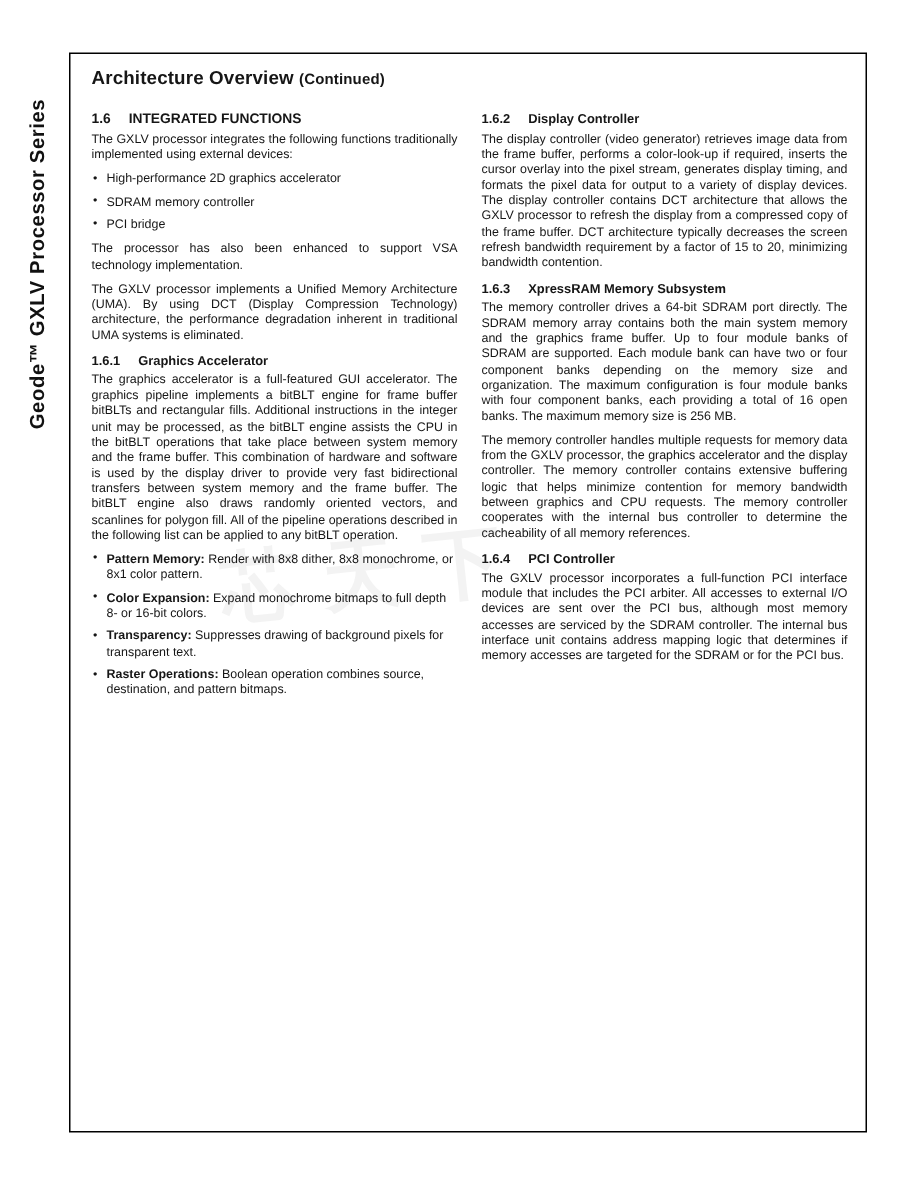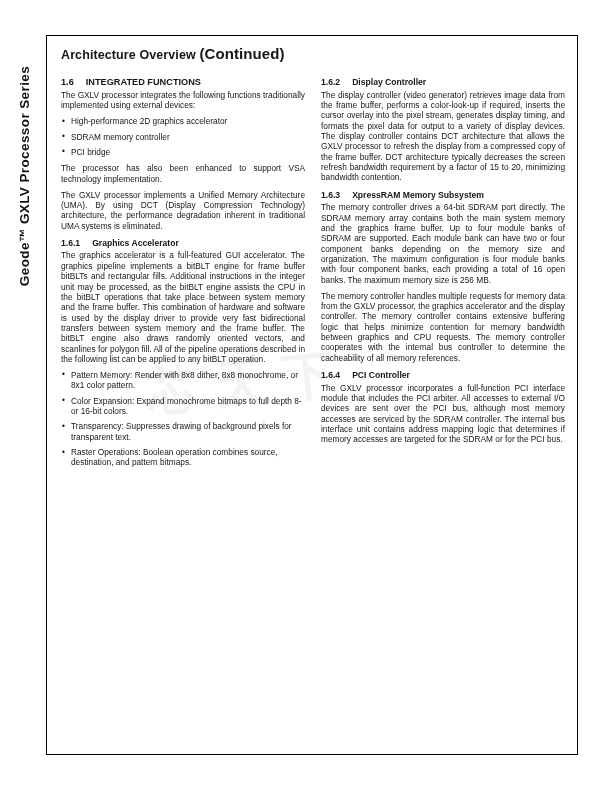--- a/index.html
+++ b/index.html
@@ -30,21 +30,21 @@
     width:532px;height:720px;
     border:1.8px solid #000;
     box-sizing:border-box;
     padding:9px 12px 0 14px;
   }
   .pagehead{
     font-size:12.5px;font-weight:bold;
     margin:0 0 13px 0;
     letter-spacing:0.1px;
   }
-  .pagehead .cont{font-size:15px;font-weight:bold;}
+  .pagehead .cont{font-size:10px;font-weight:bold;}
   .cols{display:flex;gap:16px;}
   .col{flex:1;min-width:0;}
   .sec-head{
     font-size:9.2px;font-weight:bold;
     margin:2px 0 3px 0;
   }
   .sub-head{
     font-size:8.6px;font-weight:bold;
     margin:7px 0 2.5px 0;
   }
@@ -59,21 +59,21 @@
     position:relative;
     padding-left:10px;
     margin:0 0 5px 0;
     font-size:8.3px;line-height:1.25;
     text-align:left;
   }
   .bullet::before{
     content:"\2022";
     position:absolute;left:1px;top:-0.5px;
   }
-  .bullet b{font-weight:normal;}
+  .bullet b{font-weight:bold;}
   
   .watermark{
     position:absolute;
     left:100px;top:312px;
     font-size:52px;font-weight:bold;
     letter-spacing:16px;
     color:rgba(90,90,90,0.07);
     transform:rotate(-6deg);
     pointer-events:none;
     white-space:nowrap;

